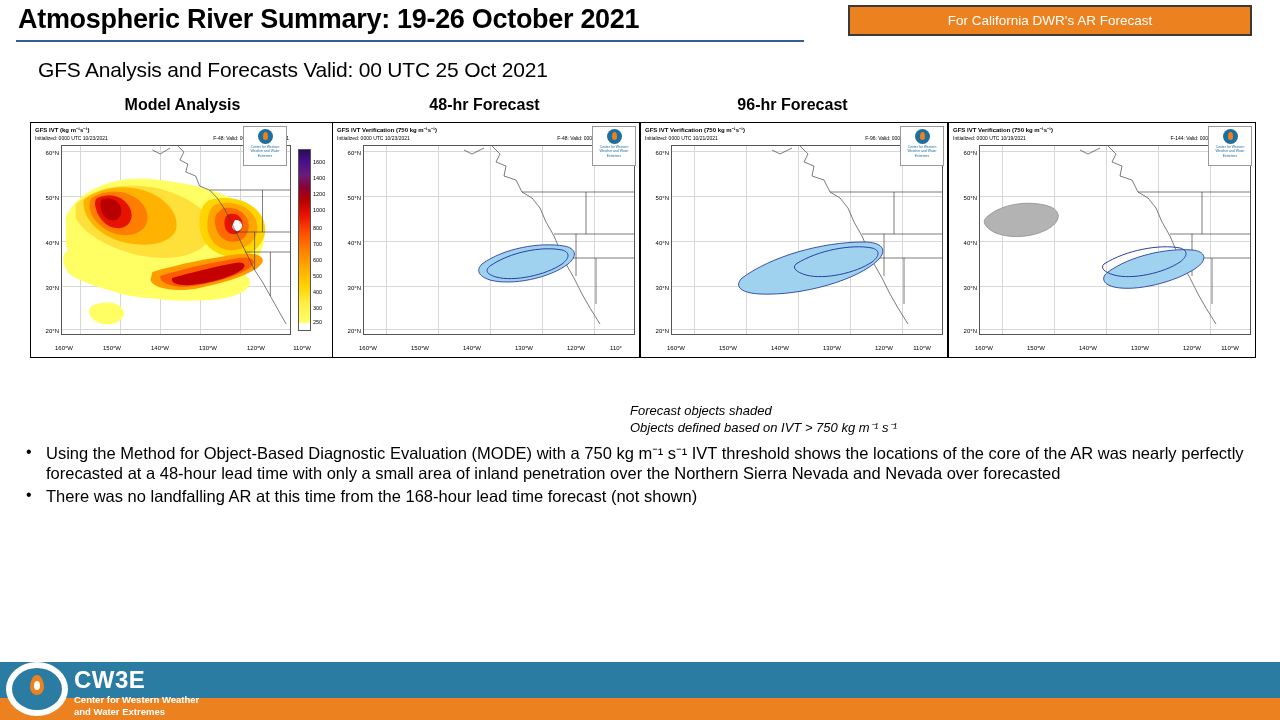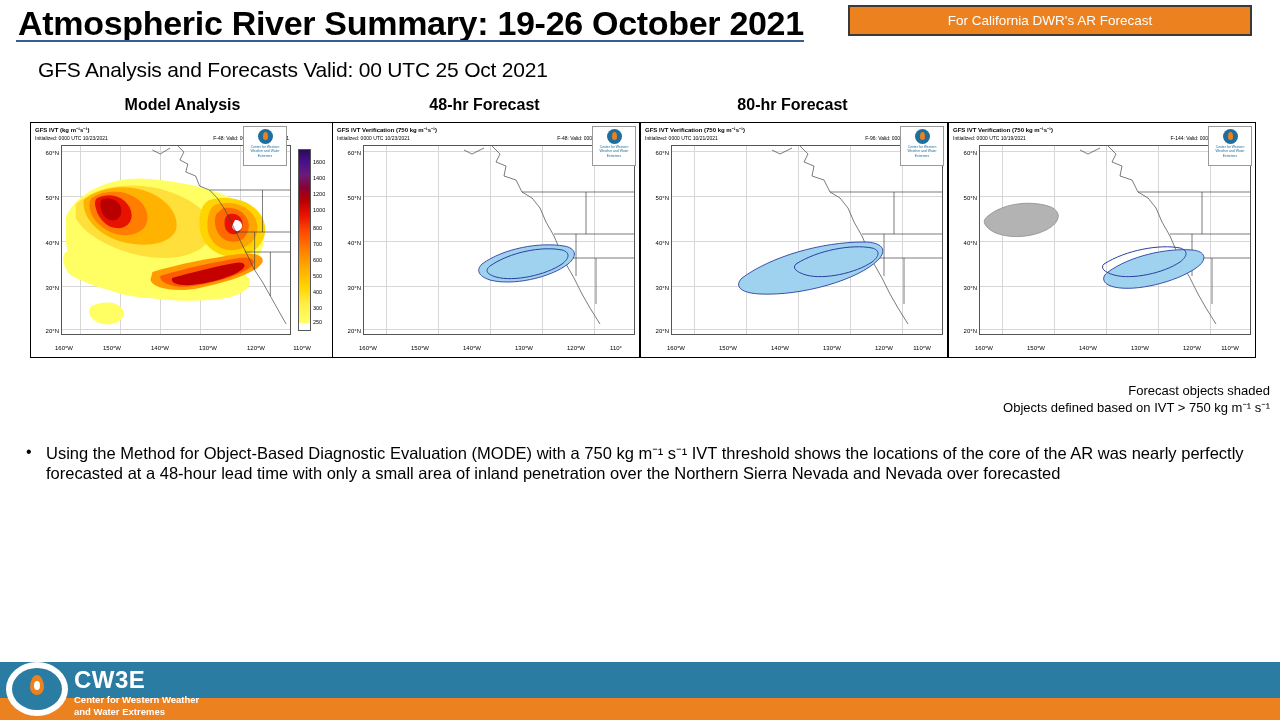--- a/index.html
+++ b/index.html
@@ -6,21 +6,21 @@
   body{
     width:1280px;height:720px;
     background:#ffffff;
     font-family:"Liberation Sans", sans-serif;
     color:#000;
     position:relative;
     overflow:hidden;
   }
   .title{
     position:absolute;left:18px;top:4px;
-    font-size:34px;font-weight:bold;letter-spacing:-0.3px;
+    font-size:27px;font-weight:bold;letter-spacing:-0.3px;
     white-space:nowrap;
   }
   .title-rule{
     position:absolute;left:16px;top:40px;width:788px;height:2px;
     background:#3a5a9b;
   }
   .dwr-box{
     position:absolute;left:848px;top:5px;width:400px;height:27px;
     background:#ec8120;border:2px solid #3a3a3a;
     display:flex;align-items:center;justify-content:center;
@@ -97,22 +97,22 @@
       #ff8000 44%, #ff4d00 54%,
       #e81200 64%, #b80000 72%,
       #8b0033 79%, #6a1b7a 86%,
       #4b0f8c 93%, #2b0a5e 100%);
   }
   .cbar-lbl{
     position:absolute;font-size:5.5px;left:0;
   }
   .cbar-wrap{position:absolute;right:2px;top:24px;width:42px;height:190px;}
   .notes{
-    position:absolute;right:10px;top:382px;width:640px;
-    text-align:right;font-size:13px;line-height:1.32;
+    position:absolute;right:10px;top:402px;width:640px;
+    text-align:left;font-size:13px;font-style:italic;line-height:1.32;
   }
   .bullets{
     position:absolute;left:18px;top:443px;width:1250px;
   }
   .bullets ul{
     margin:0;padding-left:24px;list-style:none;
   }
   .bullets li{
     position:relative;font-size:16.5px;line-height:1.22;margin-bottom:3px;
     padding-left:4px;
@@ -307,21 +307,21 @@
       </div>
 
       <div class="logo-badge">
         <div class="circ"></div>
         <div class="cap">Center for Western Weather and Water Extremes</div>
       </div>
     </div>
   </div>
 
   <div class="panel" style="left:626px;">
-    <div class="panel-title">80-hr Forecast</div>
+    <div class="panel-title">96-hr Forecast</div>
     <div class="map">
       <div class="hdr-l">GFS IVT Verification (750 kg m⁻¹s⁻¹)</div>
       <div class="hdr-l2">Initialized: 0000 UTC 10/21/2021</div>
       <div class="hdr-r2">F-96: Valid: 0000 UTC 10/25/2021</div>
 
       <div class="ylab" style="top:27px;">60°N</div>
       <div class="ylab" style="top:72px;">50°N</div>
       <div class="ylab" style="top:117px;">40°N</div>
       <div class="ylab" style="top:162px;">30°N</div>
       <div class="ylab" style="top:205px;">20°N</div>
@@ -428,20 +428,21 @@
 </div>
 
 <div class="notes">
   <div>Forecast objects shaded</div>
   <div>Objects defined based on IVT &gt; 750 kg m⁻¹ s⁻¹</div>
 </div>
 
 <div class="bullets">
   <ul>
     <li>Using the Method for Object-Based Diagnostic Evaluation (MODE) with a 750 kg m⁻¹ s⁻¹ IVT threshold shows the locations of the core of the AR was nearly perfectly forecasted at a 48-hour lead time with only a small area of inland penetration over the Northern Sierra Nevada and Nevada over forecasted</li>
+    <li>There was no landfalling AR at this time from the 168-hour lead time forecast (not shown)</li>
   </ul>
 </div>
 
 <div class="footer-bar"></div>
 <div class="footer-orange"></div>
 <div class="footer-logo">
   <div class="ring"></div>
   <div class="drop"></div>
 </div>
 <div class="footer-title">CW3E</div>

